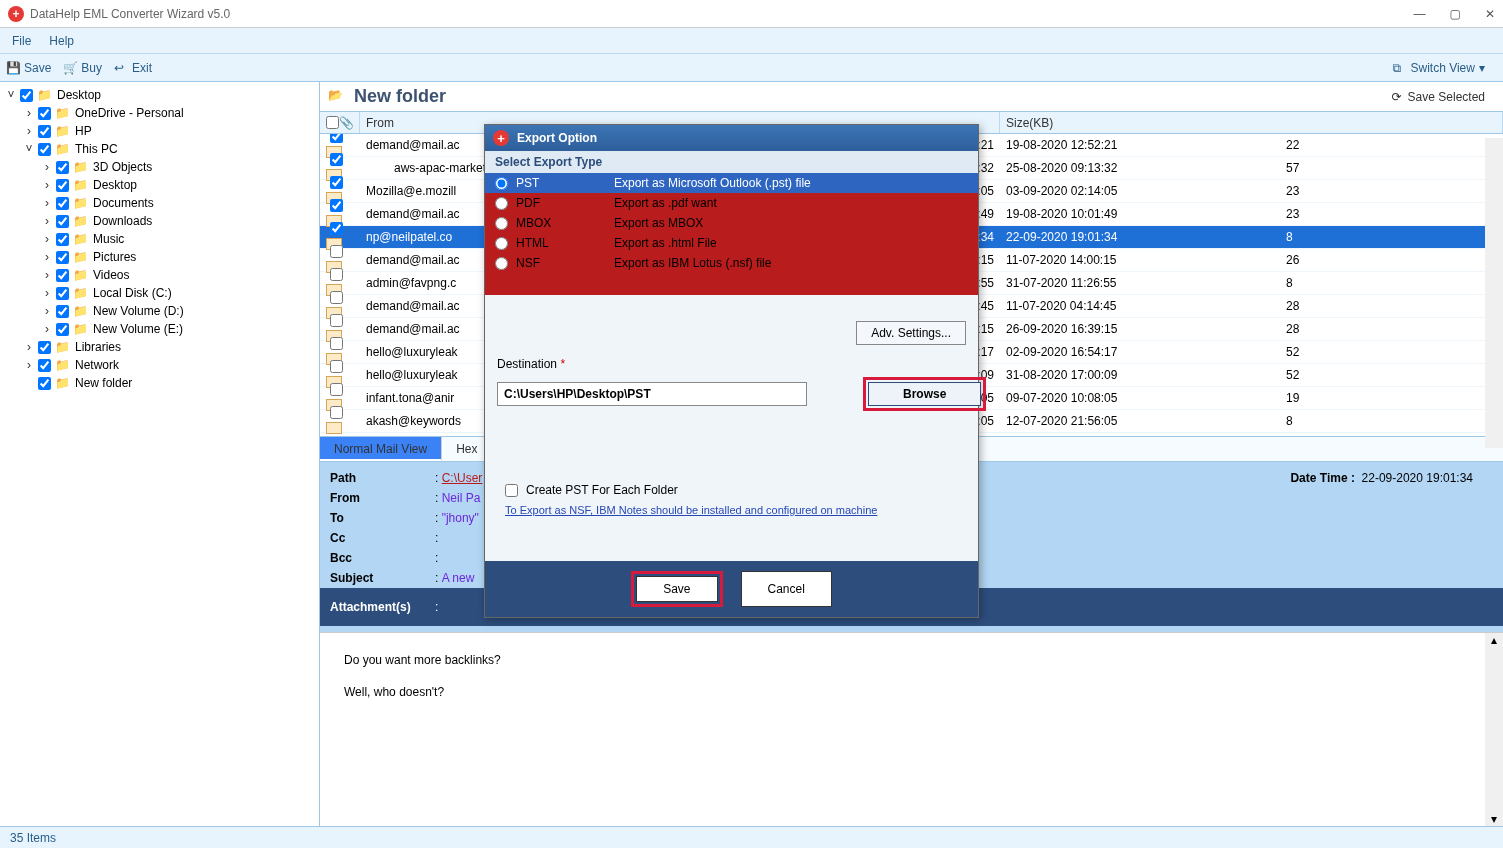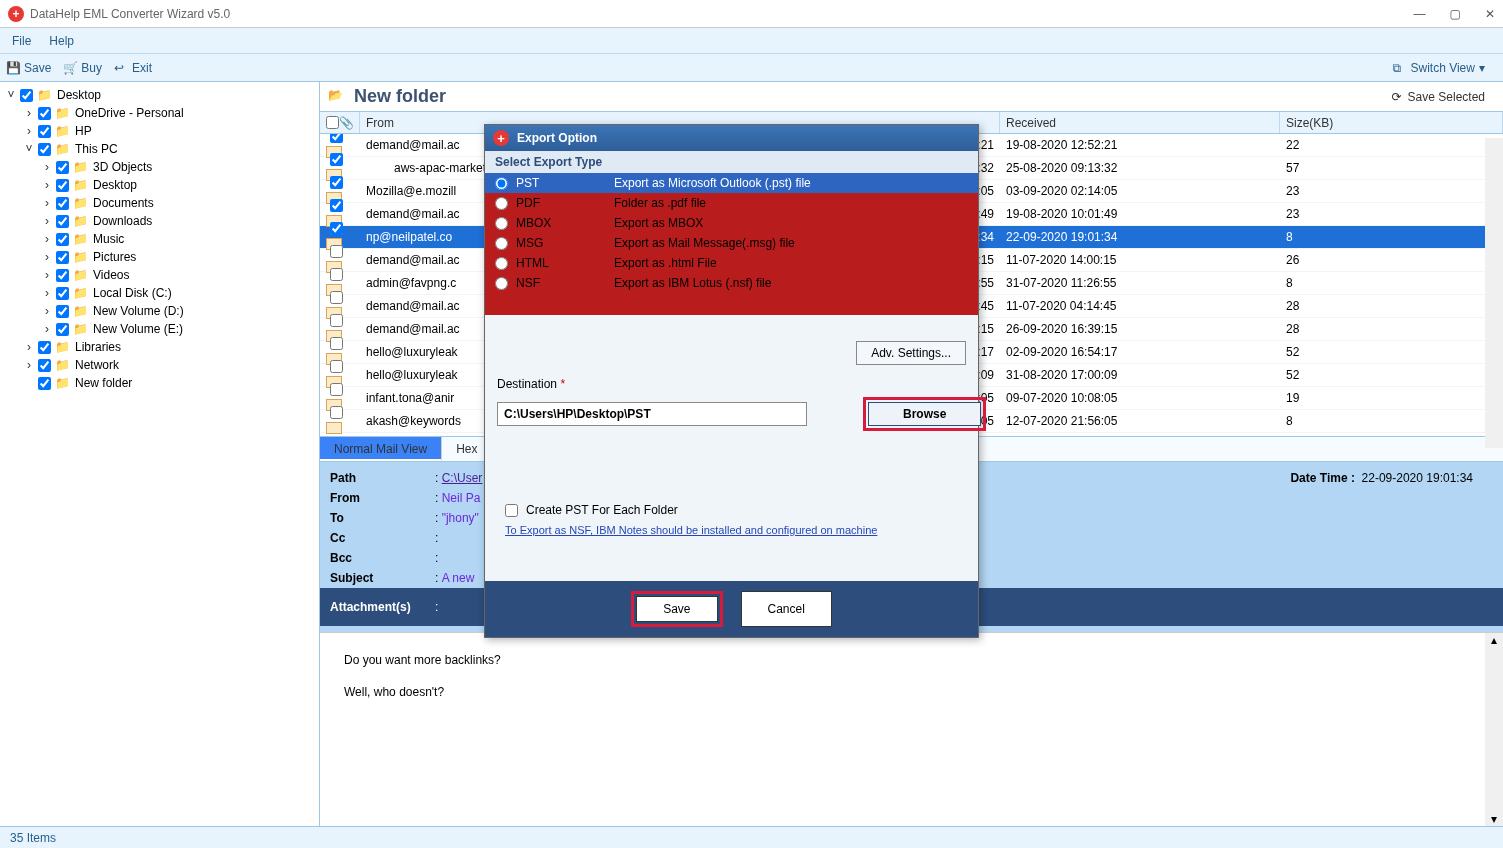--- a/index.html
+++ b/index.html
@@ -57,21 +57,21 @@
 
 .prevtabs { height: 26px; border-top: 1px solid #9ec7e6; border-bottom: 1px solid #9ec7e6; background: #f6fbff; display: flex; }
 .prevtabs .tab { padding: 5px 14px; border-right: 1px solid #ccc; color: #333; cursor: pointer; }
 .prevtabs .tab.active { background: #3b82f6; border-bottom: 2px solid #fff; }
 
 
 .prevhead { background: #b2d6f3; padding: 6px 10px; }
 .prevhead .kv { display: flex; padding: 3px 0; }
 .prevhead .kv .k { width: 105px; font-weight: bold; }
 .prevhead .kv .v { color: #6d28d9; }
-.prevhead .kv .link { color: #4c1d95; text-decoration: underline; }
+.prevhead .kv .link { color: #b91c1c; text-decoration: underline; }
 .prevhead .datetime { position: absolute; right: 30px; }
 
 
 .prevbody { flex: 1; background: #fff; border-top: 1px solid #ccc; padding: 20px 24px; overflow: auto; font-family: Georgia, serif; font-size: 15px; position: relative; }
 .prevbody p { margin-bottom: 18px; }
 .prevbody .vscroll { position: absolute; right: 0; top: 0; bottom: 0; width: 18px; background: #f0f0f0; display: flex; flex-direction: column; justify-content: space-between; align-items: center; }
 
 
 .statusbar { height: 22px; background: #e7f4fd; border-top: 1px solid #9ec7e6; display: flex; align-items: center; padding: 0 10px; color: #285e88; }
 
@@ -254,21 +254,20 @@
       <span class="fldname">New folder</span>
       <div class="save-selected">
         <span>⟳</span>
         <span>Save Selected</span>
       </div>
     </div>
 
     <div class="grid-header">
       <div class="col-chk"><input type="checkbox" style=""> 📎</div>
       <div class="col-from">From</div>
-      <div class="col-recv">Received</div>
       <div class="col-size">Size(KB)</div>
     </div>
 
     <div class="grid-body" id="gridbody">
         <div class="row">
           <div class="col-chk"><input type="checkbox" checked="" style=""> <span class="env"></span></div>
           <div class="col-from" style="display:flex;">
             <span style="width:120px;">demand@mail.ac</span>
             <span style="margin-left:auto;">0 12:52:21</span>
           </div>
@@ -452,31 +451,26 @@
   <div class="section-label">Select Export Type</div>
   <div class="radio-list" id="radiolist">
       <div class="radio-row selected">
         <input type="radio" name="exp" checked="" style="">
         <span class="rname">PST</span>
         <span>Export as Microsoft Outlook (.pst) file</span>
       </div>
       <div class="radio-row">
         <input type="radio" name="exp" style="">
         <span class="rname">PDF</span>
-        <span>Folder as .pdf file</span>
+        <span>Export as .pdf want</span>
       </div>
       <div class="radio-row">
         <input type="radio" name="exp" style="">
         <span class="rname">MBOX</span>
         <span>Export as MBOX</span>
-      </div>
-      <div class="radio-row">
-        <input type="radio" name="exp" style="">
-        <span class="rname">MSG</span>
-        <span>Export as Mail Message(.msg) file</span>
       </div>
       <div class="radio-row">
         <input type="radio" name="exp" style="">
         <span class="rname">HTML</span>
         <span>Export as .html File</span>
       </div>
       <div class="radio-row">
         <input type="radio" name="exp" style="">
         <span class="rname">NSF</span>
         <span>Export as IBM Lotus (.nsf) file</span>

